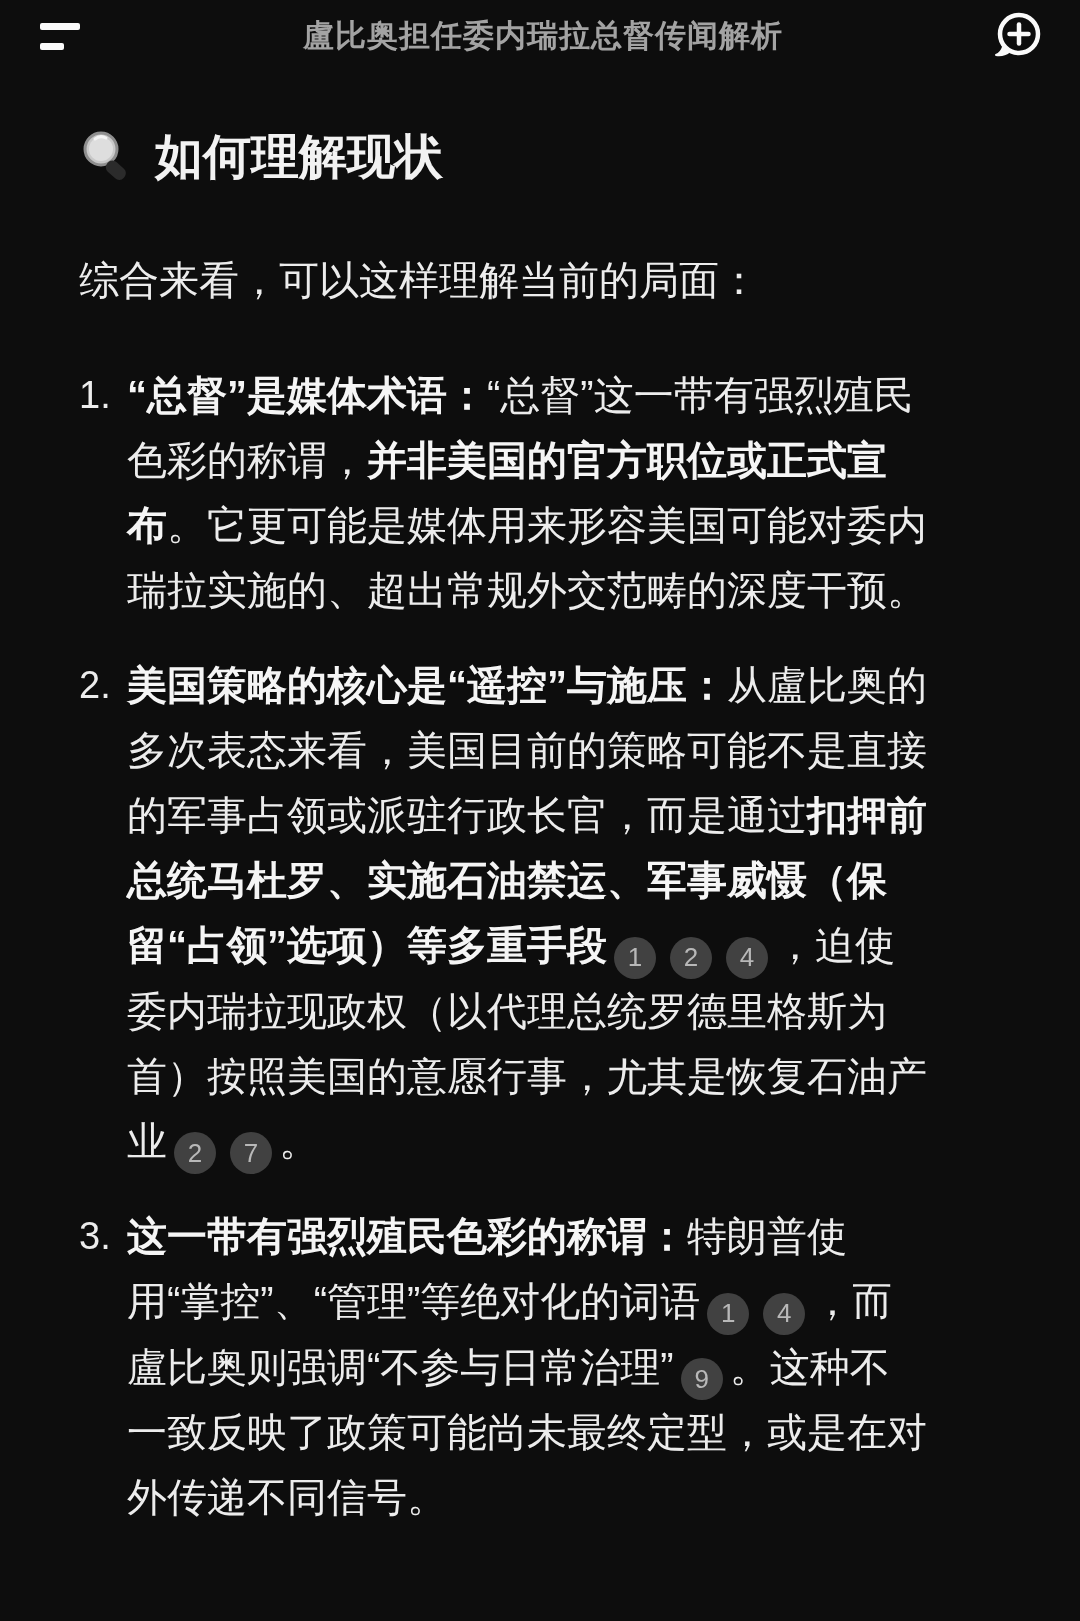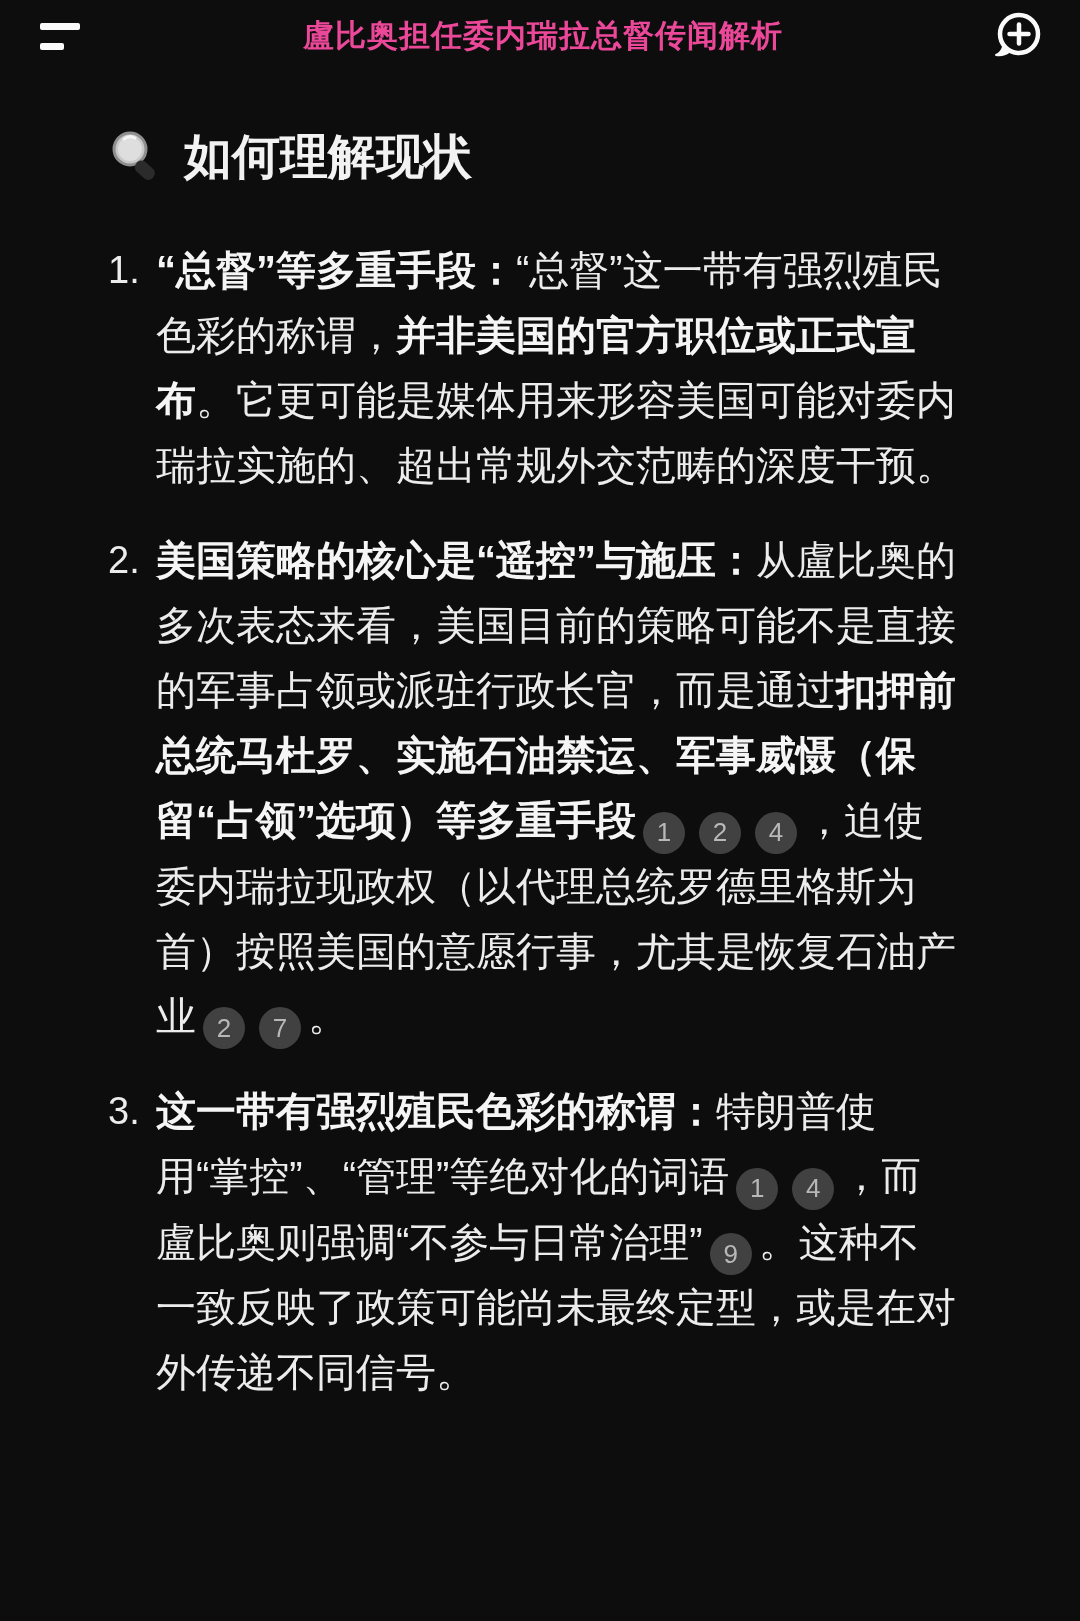--- a/index.html
+++ b/index.html
@@ -23,32 +23,32 @@
     background: none; border: none; cursor: pointer;
     padding: 0;
   }
   .menu-btn .bar1 { width: 40px; height: 7px; background: #fafafa; border-radius: 2px; }
   .menu-btn .bar2 { width: 24px; height: 7px; background: #fafafa; border-radius: 2px; }
   .topbar-title {
     flex: 1;
     text-align: center;
     font-size: 31px;
     font-weight: 700;
-    color: #ec4899;
+    color: #a3a3a3;
     letter-spacing: 1px;
     white-space: nowrap; overflow: hidden;
   }
   .newchat-btn {
     width: 64px; height: 64px;
     display: flex; align-items: center; justify-content: center;
     background: none; border: none; cursor: pointer; padding: 0;
   }
   
   .message {
-    padding: 0 90px 0 108px;
+    padding: 0 90px 0 79px;
   }
   .section-heading {
     margin-top: 54px;
     display: flex; align-items: center; gap: 20px;
     font-size: 48px; font-weight: 700; color: #f2f2f2;
     line-height: 62px;
   }
   .intro {
     margin-top: 60px;
     font-size: 40px; line-height: 65px;
@@ -112,20 +112,21 @@
   <h2 class="section-heading">
     <svg width="56" height="56" viewBox="0 0 56 56">
       <circle cx="22" cy="20" r="16" fill="#c9c9c9" stroke="#8f8f8f" stroke-width="3"></circle>
       <circle cx="22" cy="20" r="12" fill="#dedede"></circle>
       <path d="M16 10 a10 10 0 0 1 11 -1" fill="none" stroke="#f4f4f4" stroke-width="3" stroke-linecap="round"></path>
       <rect x="33" y="29" width="22" height="13" rx="6" transform="rotate(42 33 29)" fill="#2b2b2b"></rect>
     </svg>
     <span>如何理解现状</span>
   </h2>
 
+  <p class="intro">综合来看，可以这样理解当前的局面：</p>
 
   <ol class="analysis">
-      <li><span class="li-num">1.</span><span><span class="b">“总督”等多重手段：</span><span>“总督”这一带有强烈殖民色彩的称谓，</span><span class="b">并非美国的官方职位或正式宣布</span><span>。它更可能是媒体用来形容美国可能对委内瑞拉实施的、超出常规外交范畴的深度干预。</span></span></li>
+      <li><span class="li-num">1.</span><span><span class="b">“总督”是媒体术语：</span><span>“总督”这一带有强烈殖民色彩的称谓，</span><span class="b">并非美国的官方职位或正式宣布</span><span>。它更可能是媒体用来形容美国可能对委内瑞拉实施的、超出常规外交范畴的深度干预。</span></span></li>
       <li><span class="li-num">2.</span><span><span class="b">美国策略的核心是“遥控”与施压：</span><span>从盧比奥的多次表态来看，美国目前的策略可能不是直接的军事占领或派驻行政长官，而是通过</span><span class="b">扣押前总统马杜罗、实施石油禁运、军事威慑（保留“占领”选项）等多重手段</span><span class="badge">1</span><span class="badge">2</span><span class="badge">4</span><span>，迫使委内瑞拉现政权（以代理总统罗德里格斯为首）按照美国的意愿行事，尤其是恢复石油产业</span><span class="badge">2</span><span class="badge">7</span><span>。</span></span></li>
       <li><span class="li-num">3.</span><span><span class="b">这一带有强烈殖民色彩的称谓：</span><span>特朗普使用“掌控”、“管理”等绝对化的词语</span><span class="badge">1</span><span class="badge">4</span><span>，而盧比奥则强调“不参与日常治理”</span><span class="badge">9</span><span>。这种不一致反映了政策可能尚未最终定型，或是在对外传递不同信号。</span></span></li>
     </ol>
 
 </main>
 
 </body></html>

